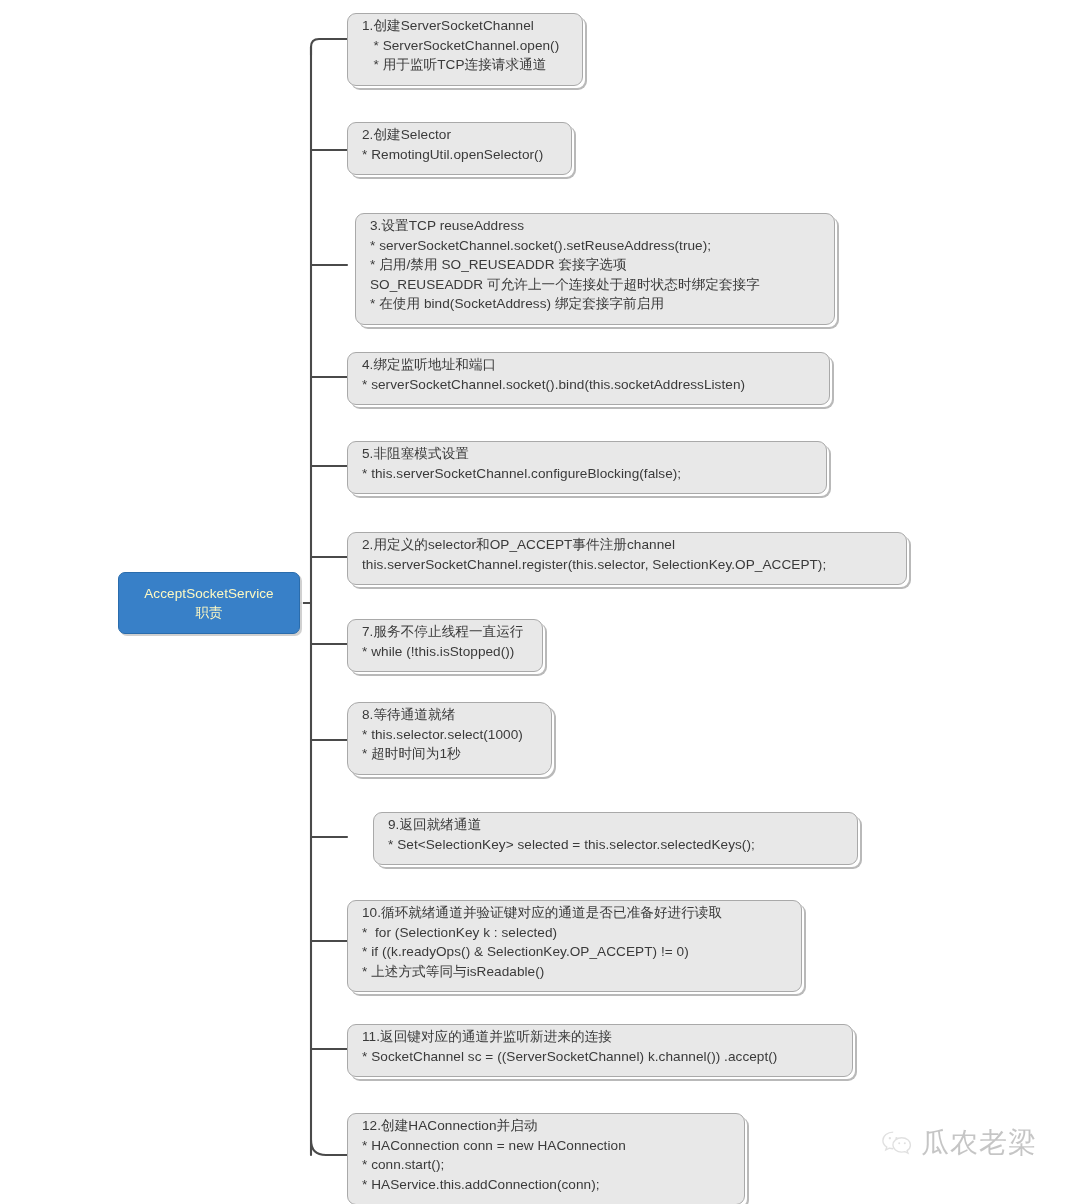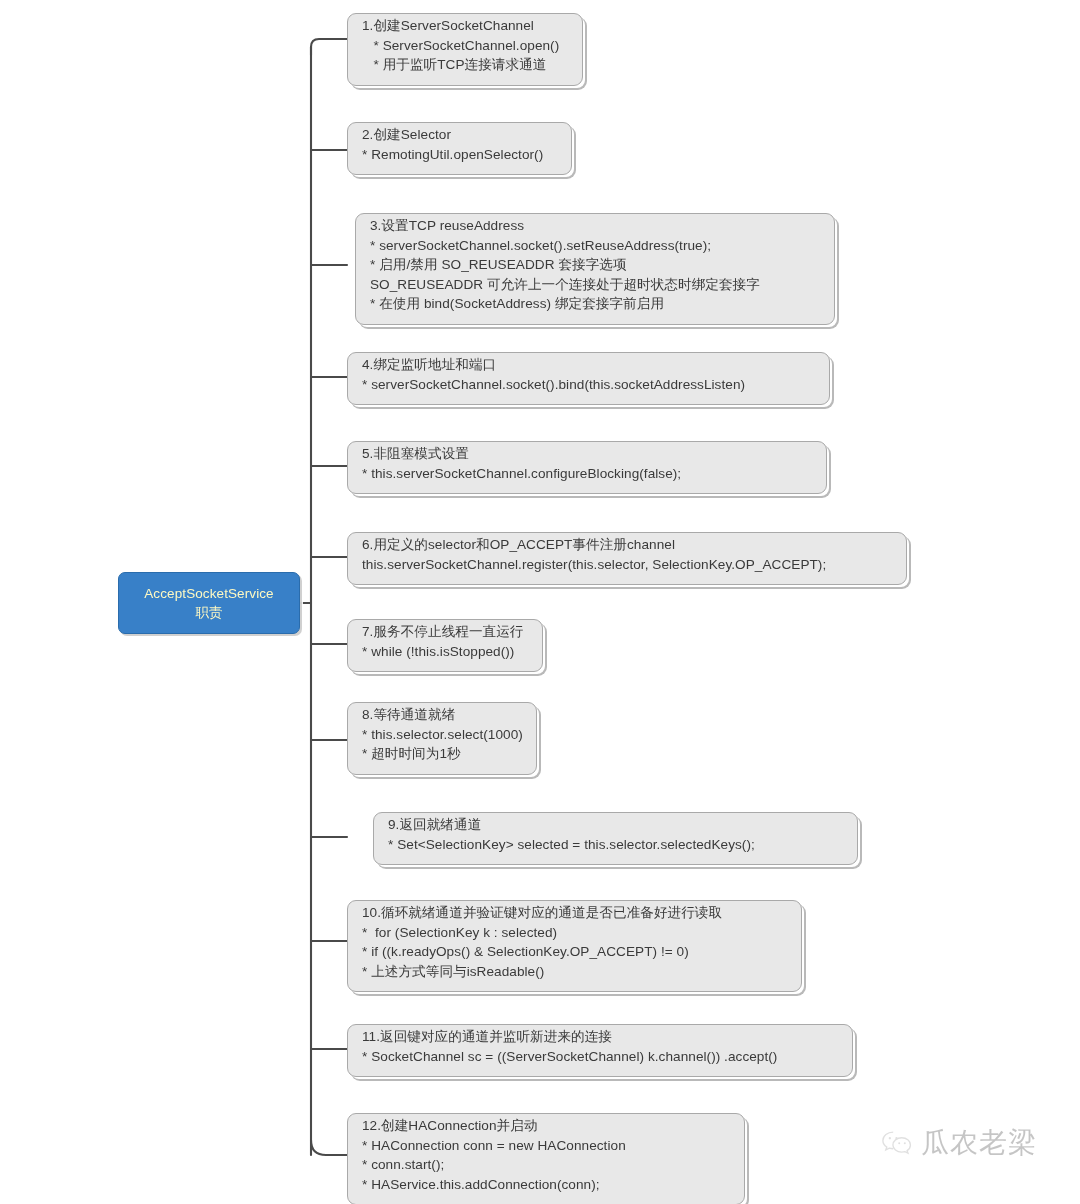--- a/index.html
+++ b/index.html
@@ -131,30 +131,30 @@
     <span class="ln">4.绑定监听地址和端口</span>
     <span class="ln">* serverSocketChannel.socket().bind(this.socketAddressListen)</span>
   </div>
 
   <div class="step" style="left:347px; top:441px; width:480px;">
     <span class="ln">5.非阻塞模式设置</span>
     <span class="ln">* this.serverSocketChannel.configureBlocking(false);</span>
   </div>
 
   <div class="step" style="left:347px; top:532px; width:560px;">
-    <span class="ln">6.用定义的selector和OP_ACCEPT事件注册channel</span>
+    <span class="ln">2.用定义的selector和OP_ACCEPT事件注册channel</span>
     <span class="ln">this.serverSocketChannel.register(this.selector, SelectionKey.OP_ACCEPT);</span>
   </div>
 
   <div class="step" style="left:347px; top:619px; width:196px;">
     <span class="ln">7.服务不停止线程一直运行</span>
     <span class="ln">* while (!this.isStopped())</span>
   </div>
 
-  <div class="step" style="left:347px; top:702px; width:190px;">
+  <div class="step" style="left:347px; top:702px; width:205px;border-radius:12px;">
     <span class="ln">8.等待通道就绪</span>
     <span class="ln">* this.selector.select(1000)</span>
     <span class="ln">* 超时时间为1秒</span>
   </div>
 
   <div class="step" style="left:347px; top:812px; width:485px;margin-left:26px;">
     <span class="ln">9.返回就绪通道</span>
     <span class="ln">* Set&lt;SelectionKey&gt; selected = this.selector.selectedKeys();</span>
   </div>
 

